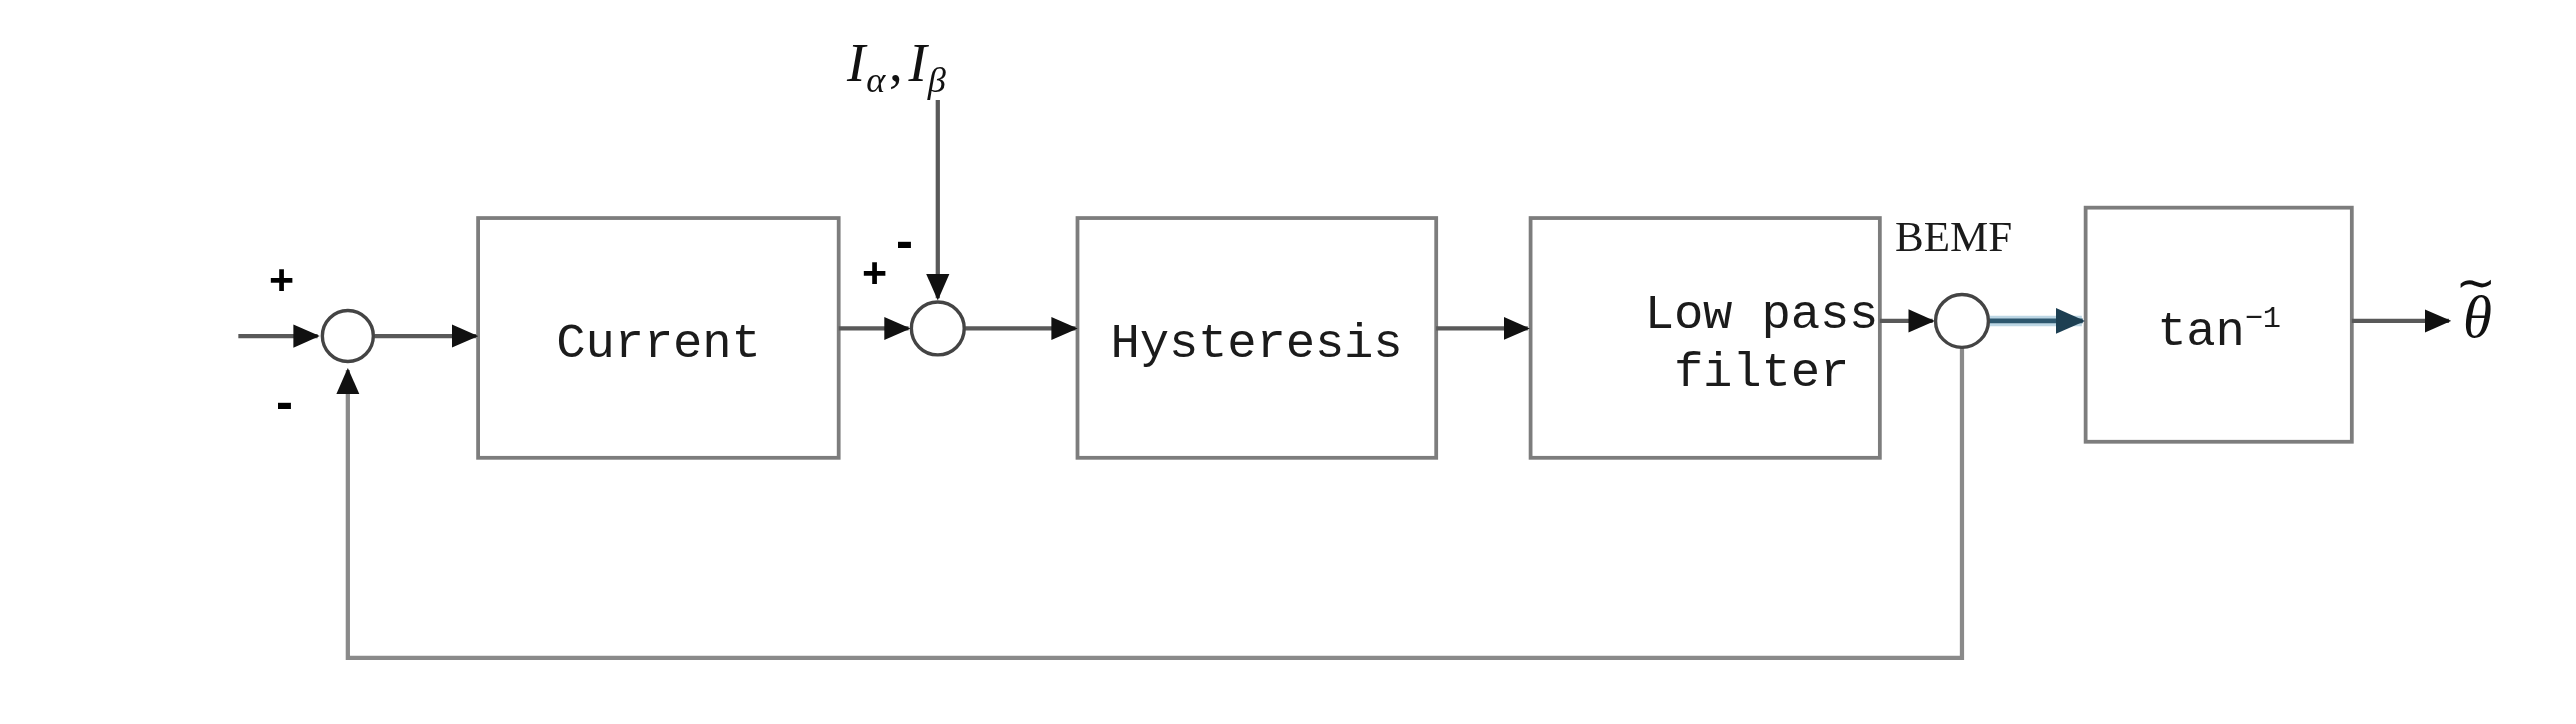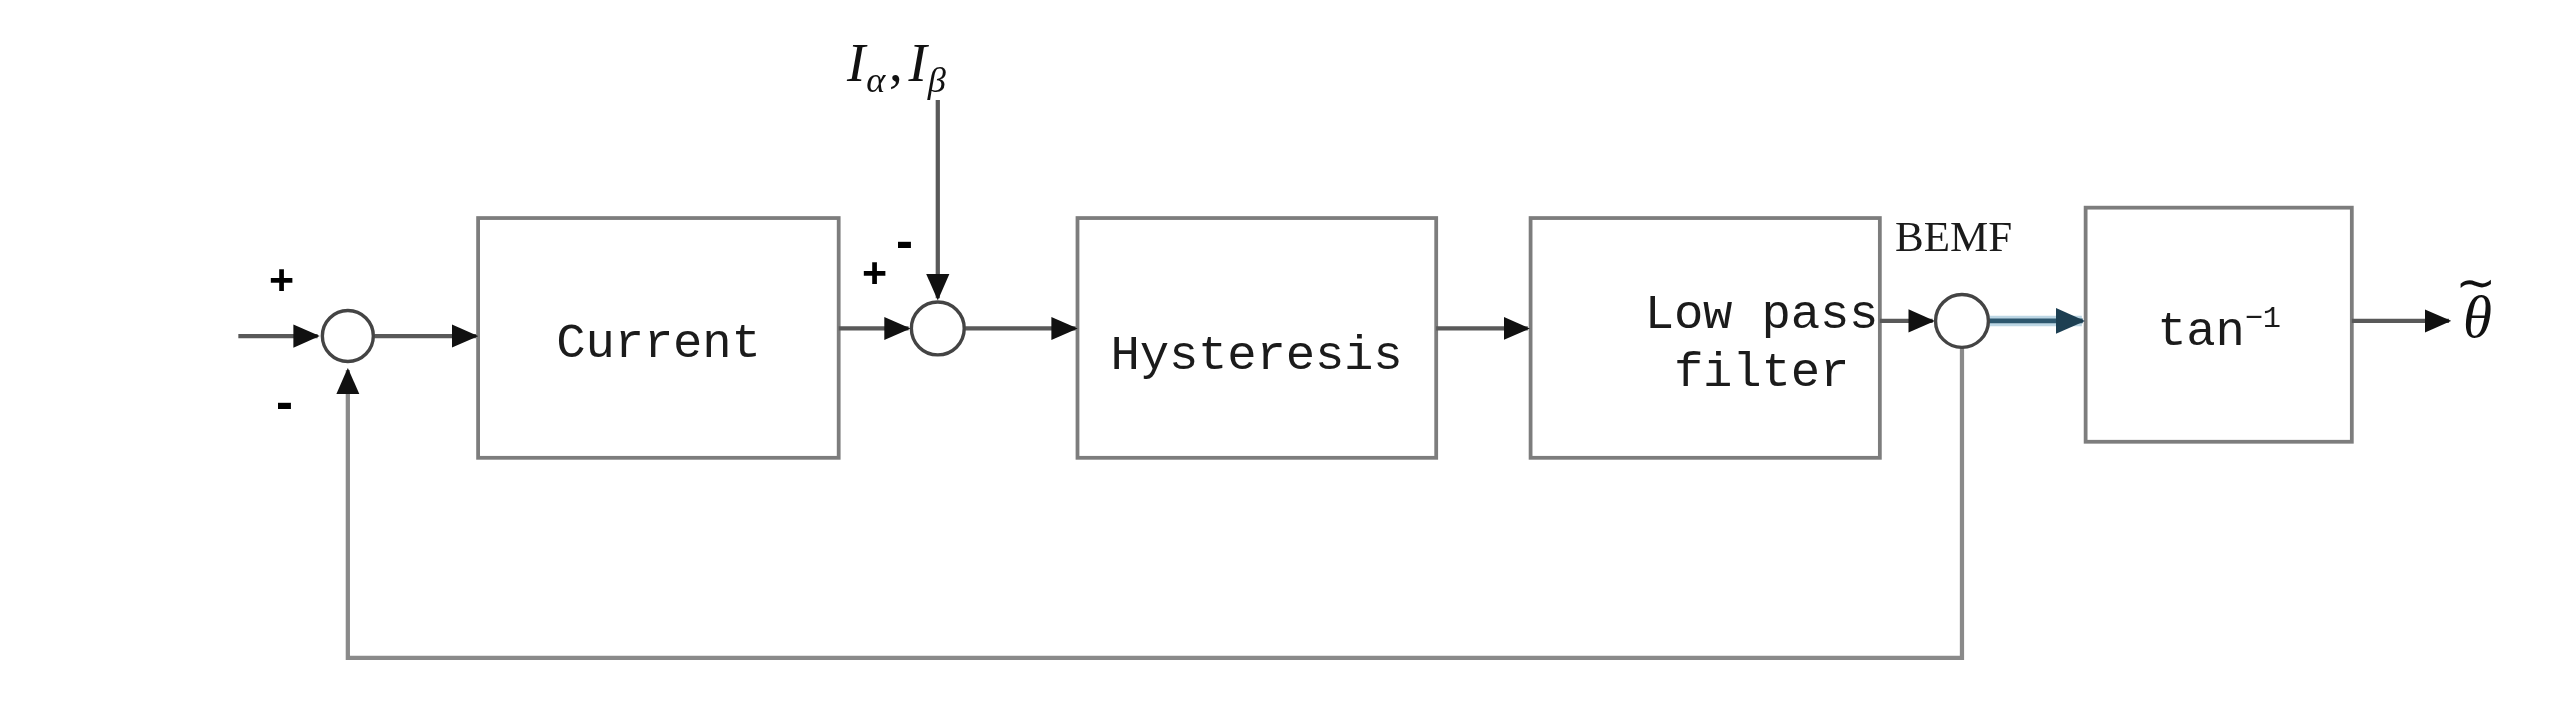--- a/index.html
+++ b/index.html
@@ -140,21 +140,21 @@
 
     <circle cx="368" cy="356" r="27" fill="#ffffff" stroke="#444444" stroke-width="3.6"></circle>
     <circle cx="993" cy="348" r="28" fill="#ffffff" stroke="#444444" stroke-width="3.6"></circle>
     <circle cx="2078" cy="340" r="28" fill="#ffffff" stroke="#444444" stroke-width="3.6"></circle>
   </svg>
 
   <div class="blk-label" style="left:478px; top:218px; width:361px; height:240px;">
     <span>Current</span>
   </div>
 
-  <div class="blk-label" style="left:1077px; top:230px; width:359px; height:240px;">
+  <div class="blk-label" style="left:1077px; top:218px; width:359px; height:240px;">
     <span>Hysteresis</span>
   </div>
 
   <div class="blk-label" style="left:1587px; top:218px; width:349px; height:240px;">
     <span>Low pass</span>
     <span>filter</span>
   </div>
 
   <div class="blk-label" style="left:2086px; top:208px; width:266px; height:234px;">
     <span><span>tan</span><span class="sup">−1</span></span>

